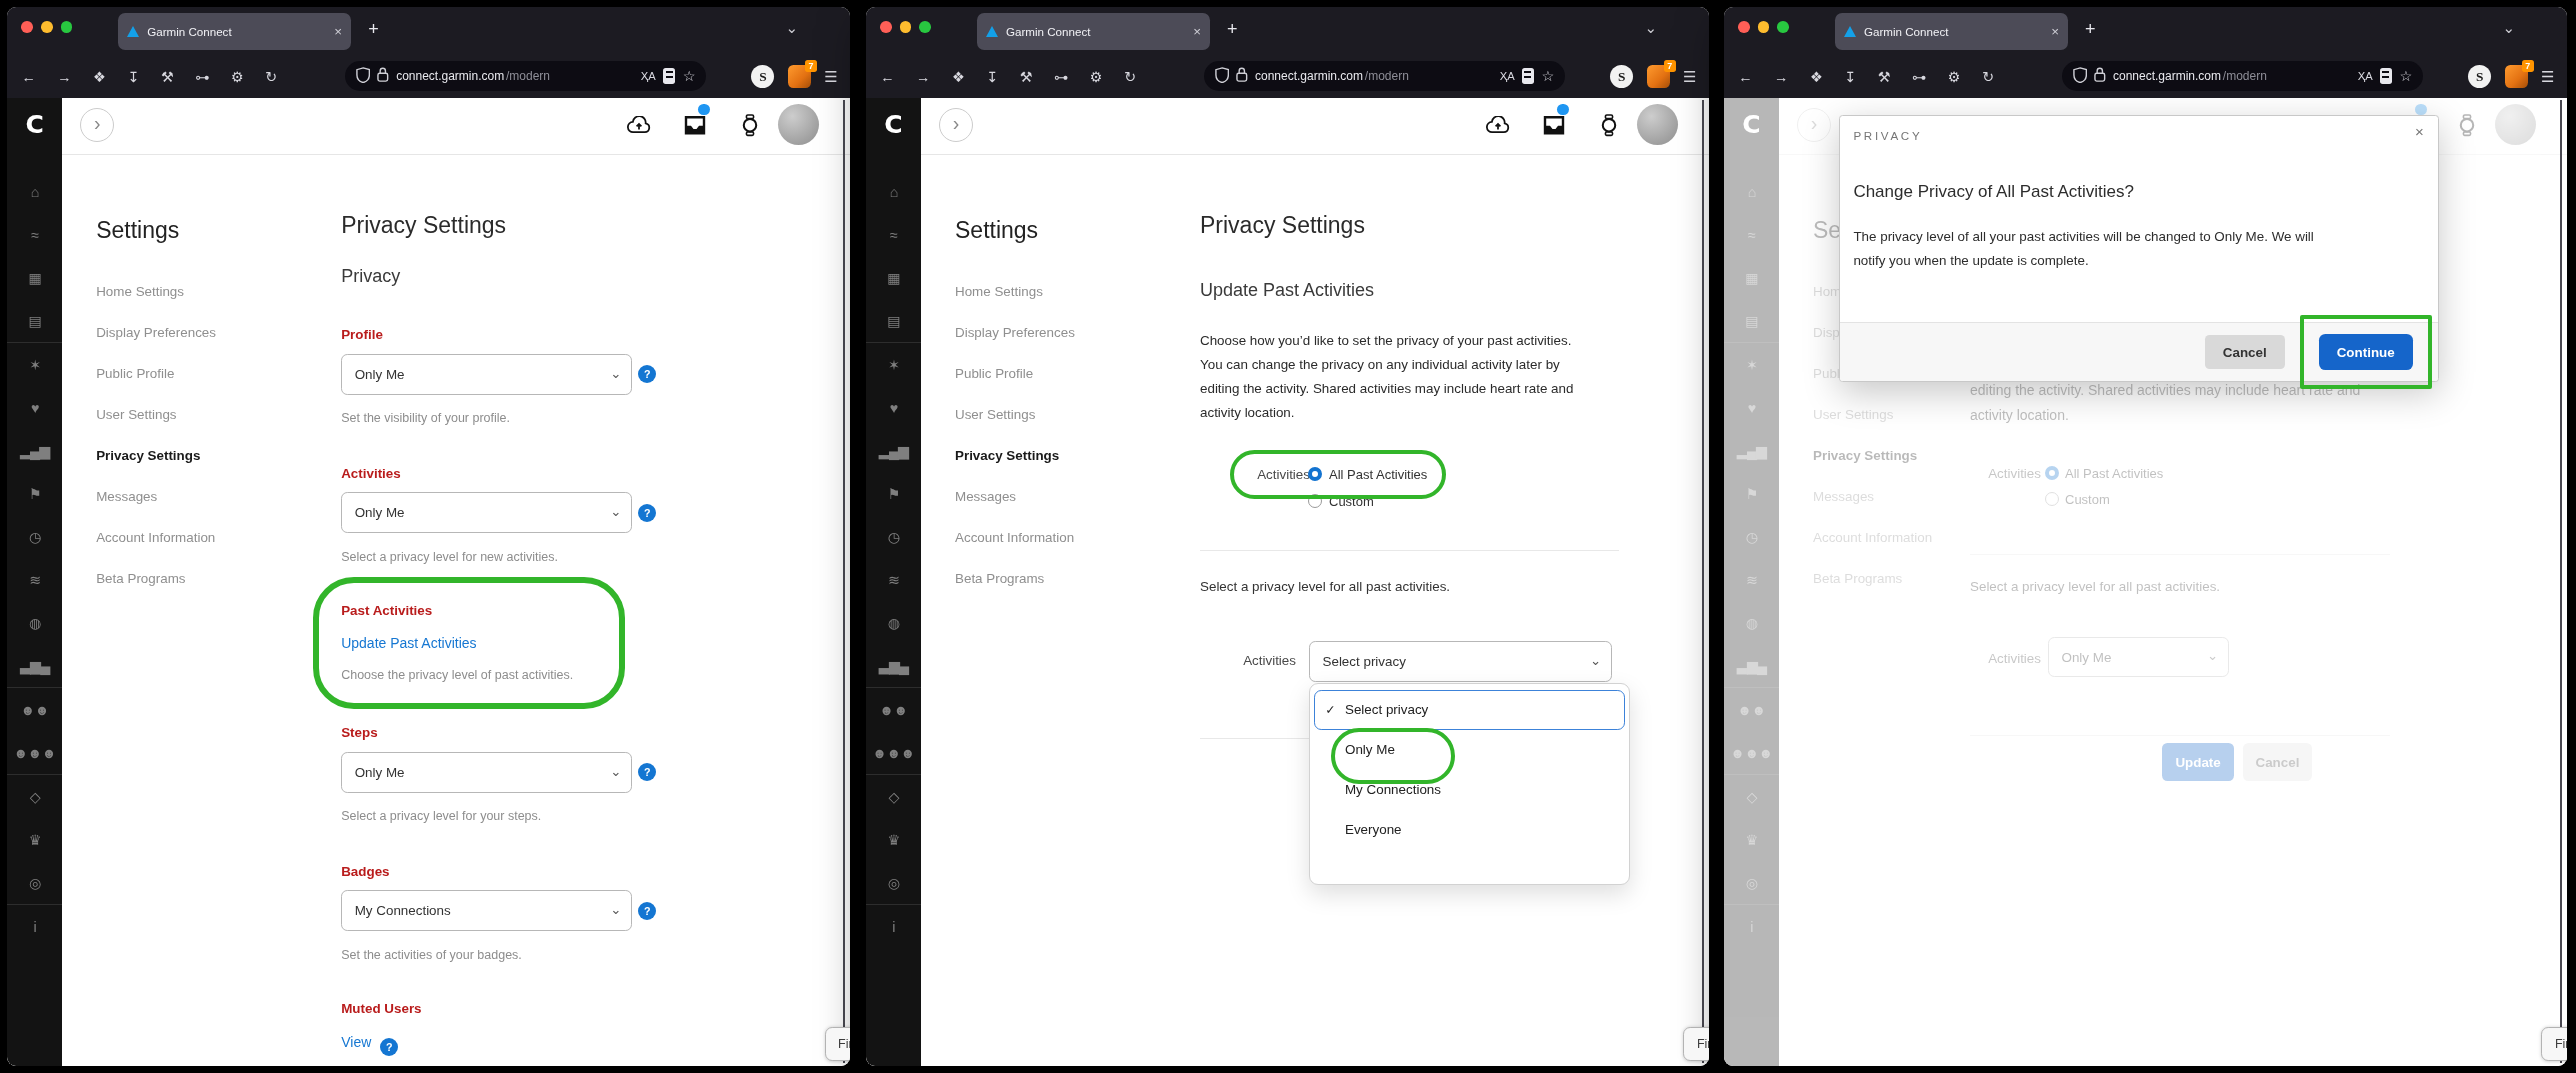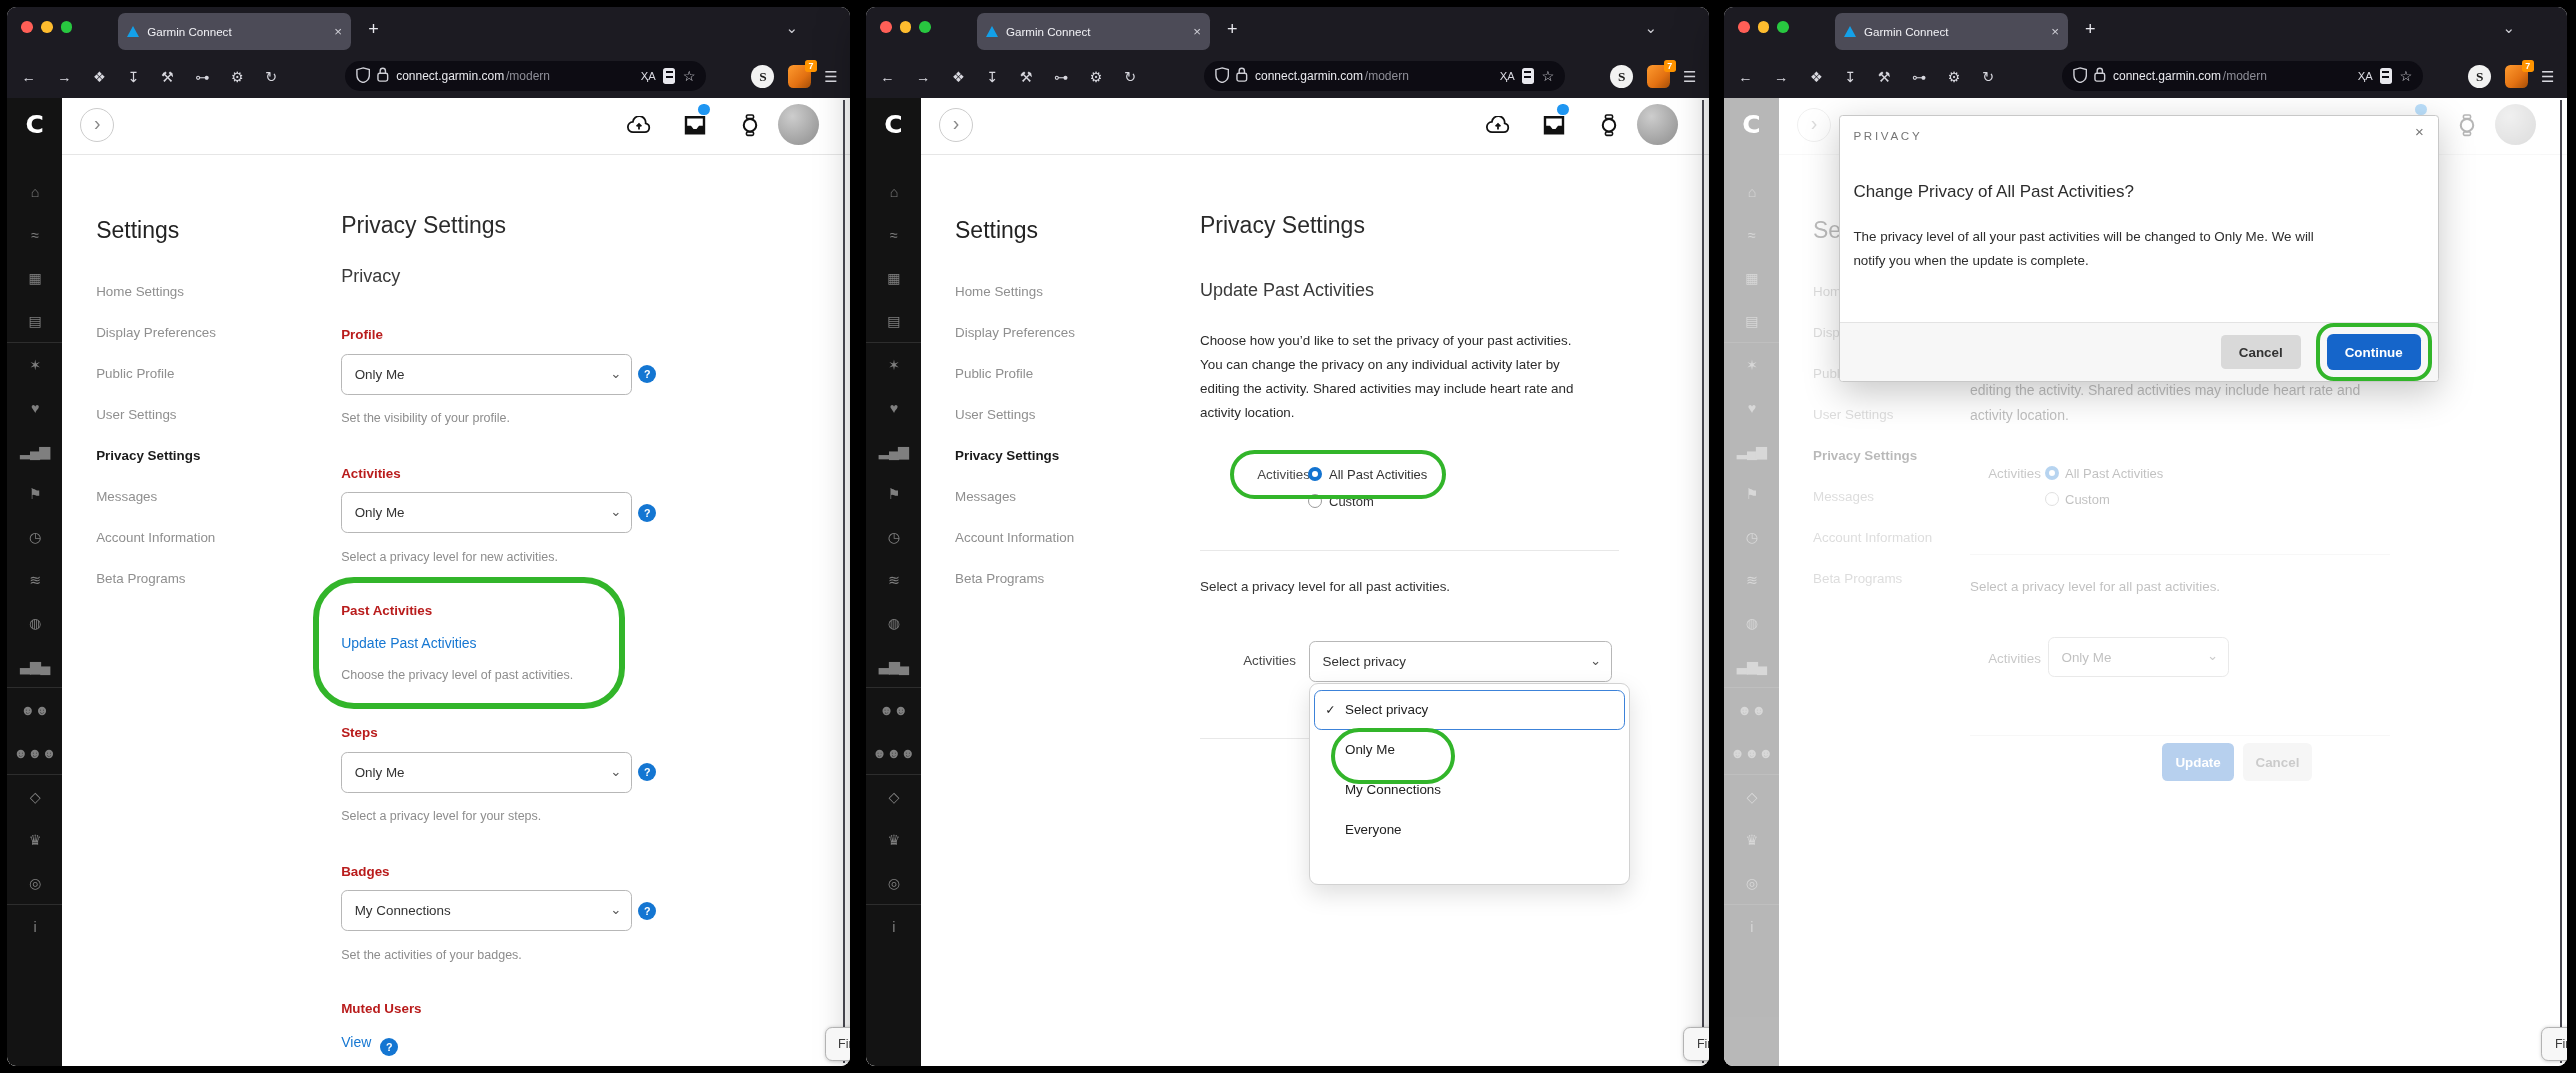--- a/index.html
+++ b/index.html
@@ -119,21 +119,21 @@
   .dlg-close{position:absolute;right:14.3px;top:7.2px;font-size:15px;color:#777;cursor:pointer;}
   .dlg-title{position:absolute;left:13.4px;top:66px;font-size:17px;color:#2d2d2d;white-space:nowrap;}
   .dlg-body{position:absolute;left:13.4px;top:109px;font-size:13.4px;line-height:24px;color:#2d2d2d;
             white-space:nowrap;}
   .dlg-footer{position:absolute;left:0;right:0;bottom:0;height:59px;background:#f7f7f7;
               border-top:0.9px solid #e3e3e3;border-radius:0 0 3.6px 3.6px;display:flex;
               align-items:center;justify-content:flex-end;gap:15px;padding-right:6.3px;
               box-sizing:border-box;}
   .btn-cancel{height:34px;padding:0 18px;background:#d9d9d9;border-radius:4.5px;font-size:13.4px;
               font-weight:700;color:#333;}
-  .annotation-ring{border:4.5px solid #32b52a;border-radius:18px;padding:7px;display:inline-flex;}
+  .annotation-ring{border:4.5px solid #32b52a;border-radius:2px;padding:15px;display:inline-flex;}
   .btn-continue{height:36px;padding:0 18px;background:#1565ca;border-radius:6.3px;font-size:13.4px;
                 font-weight:700;color:#fff;}
 </style>
 </head>
 <body>
 
 <div class="window" id="win1">
   <div class="titlebar">
     <div class="lights">
       <span class="light red"></span>

